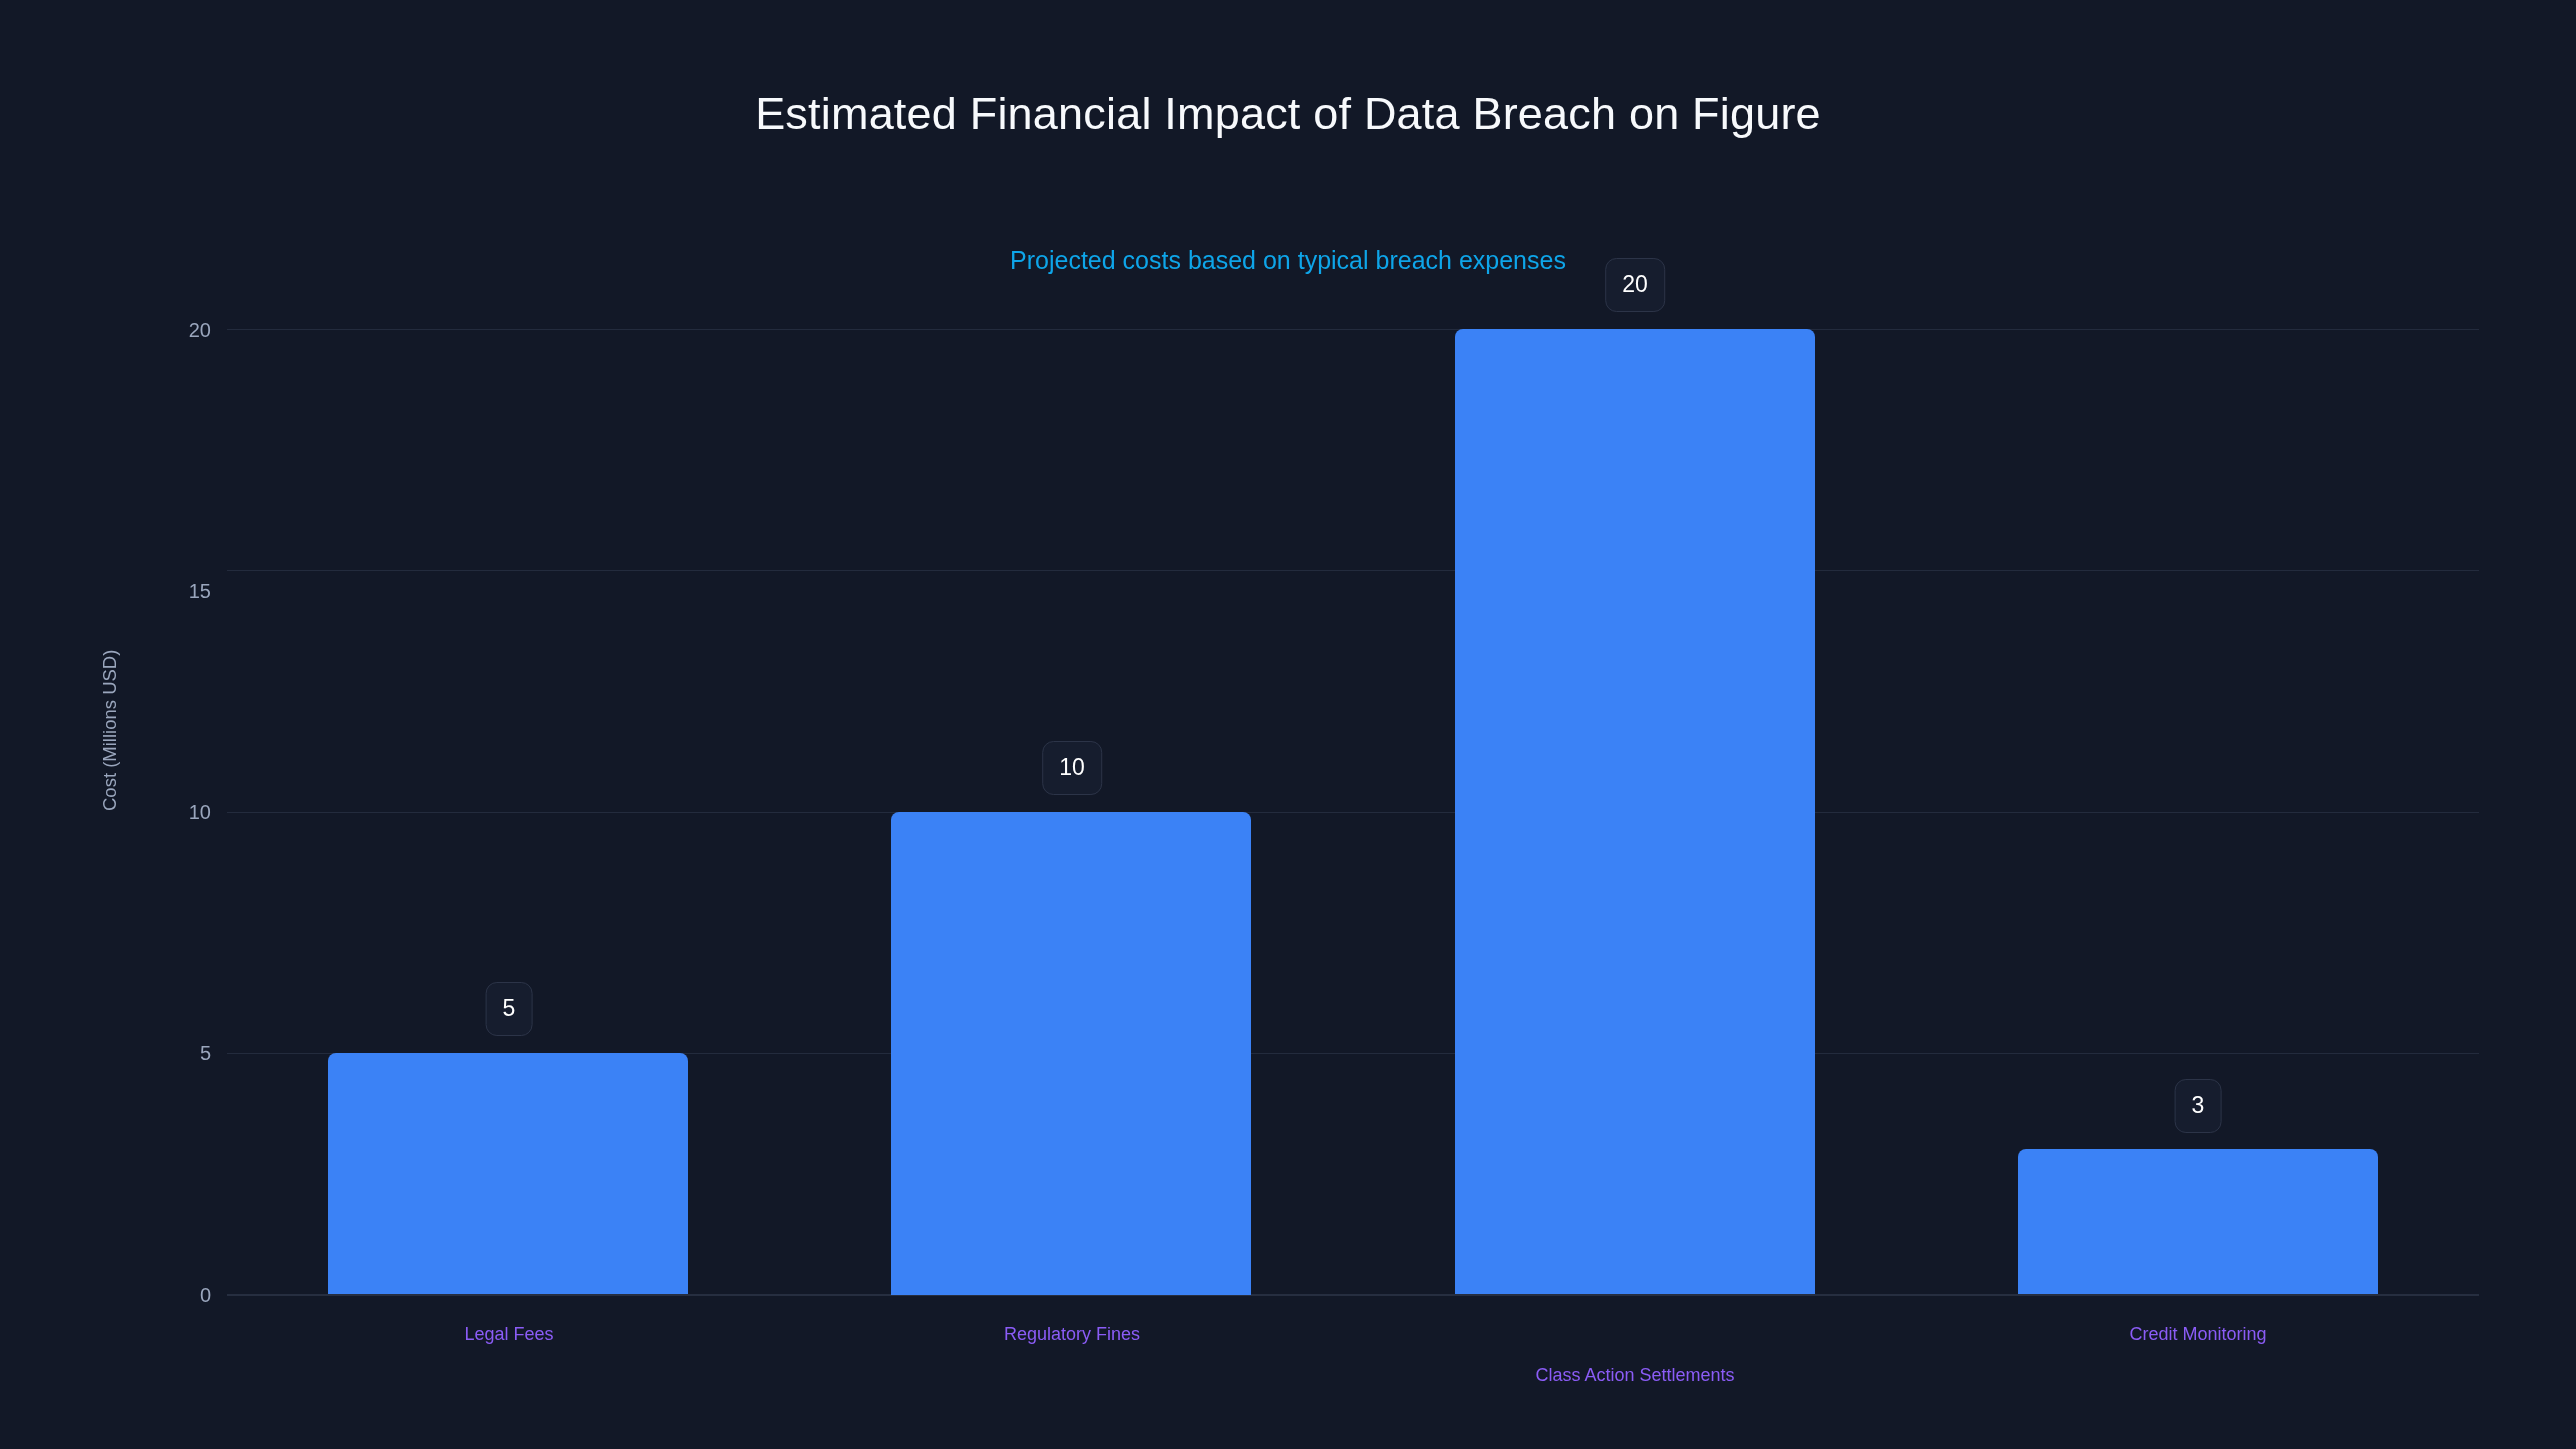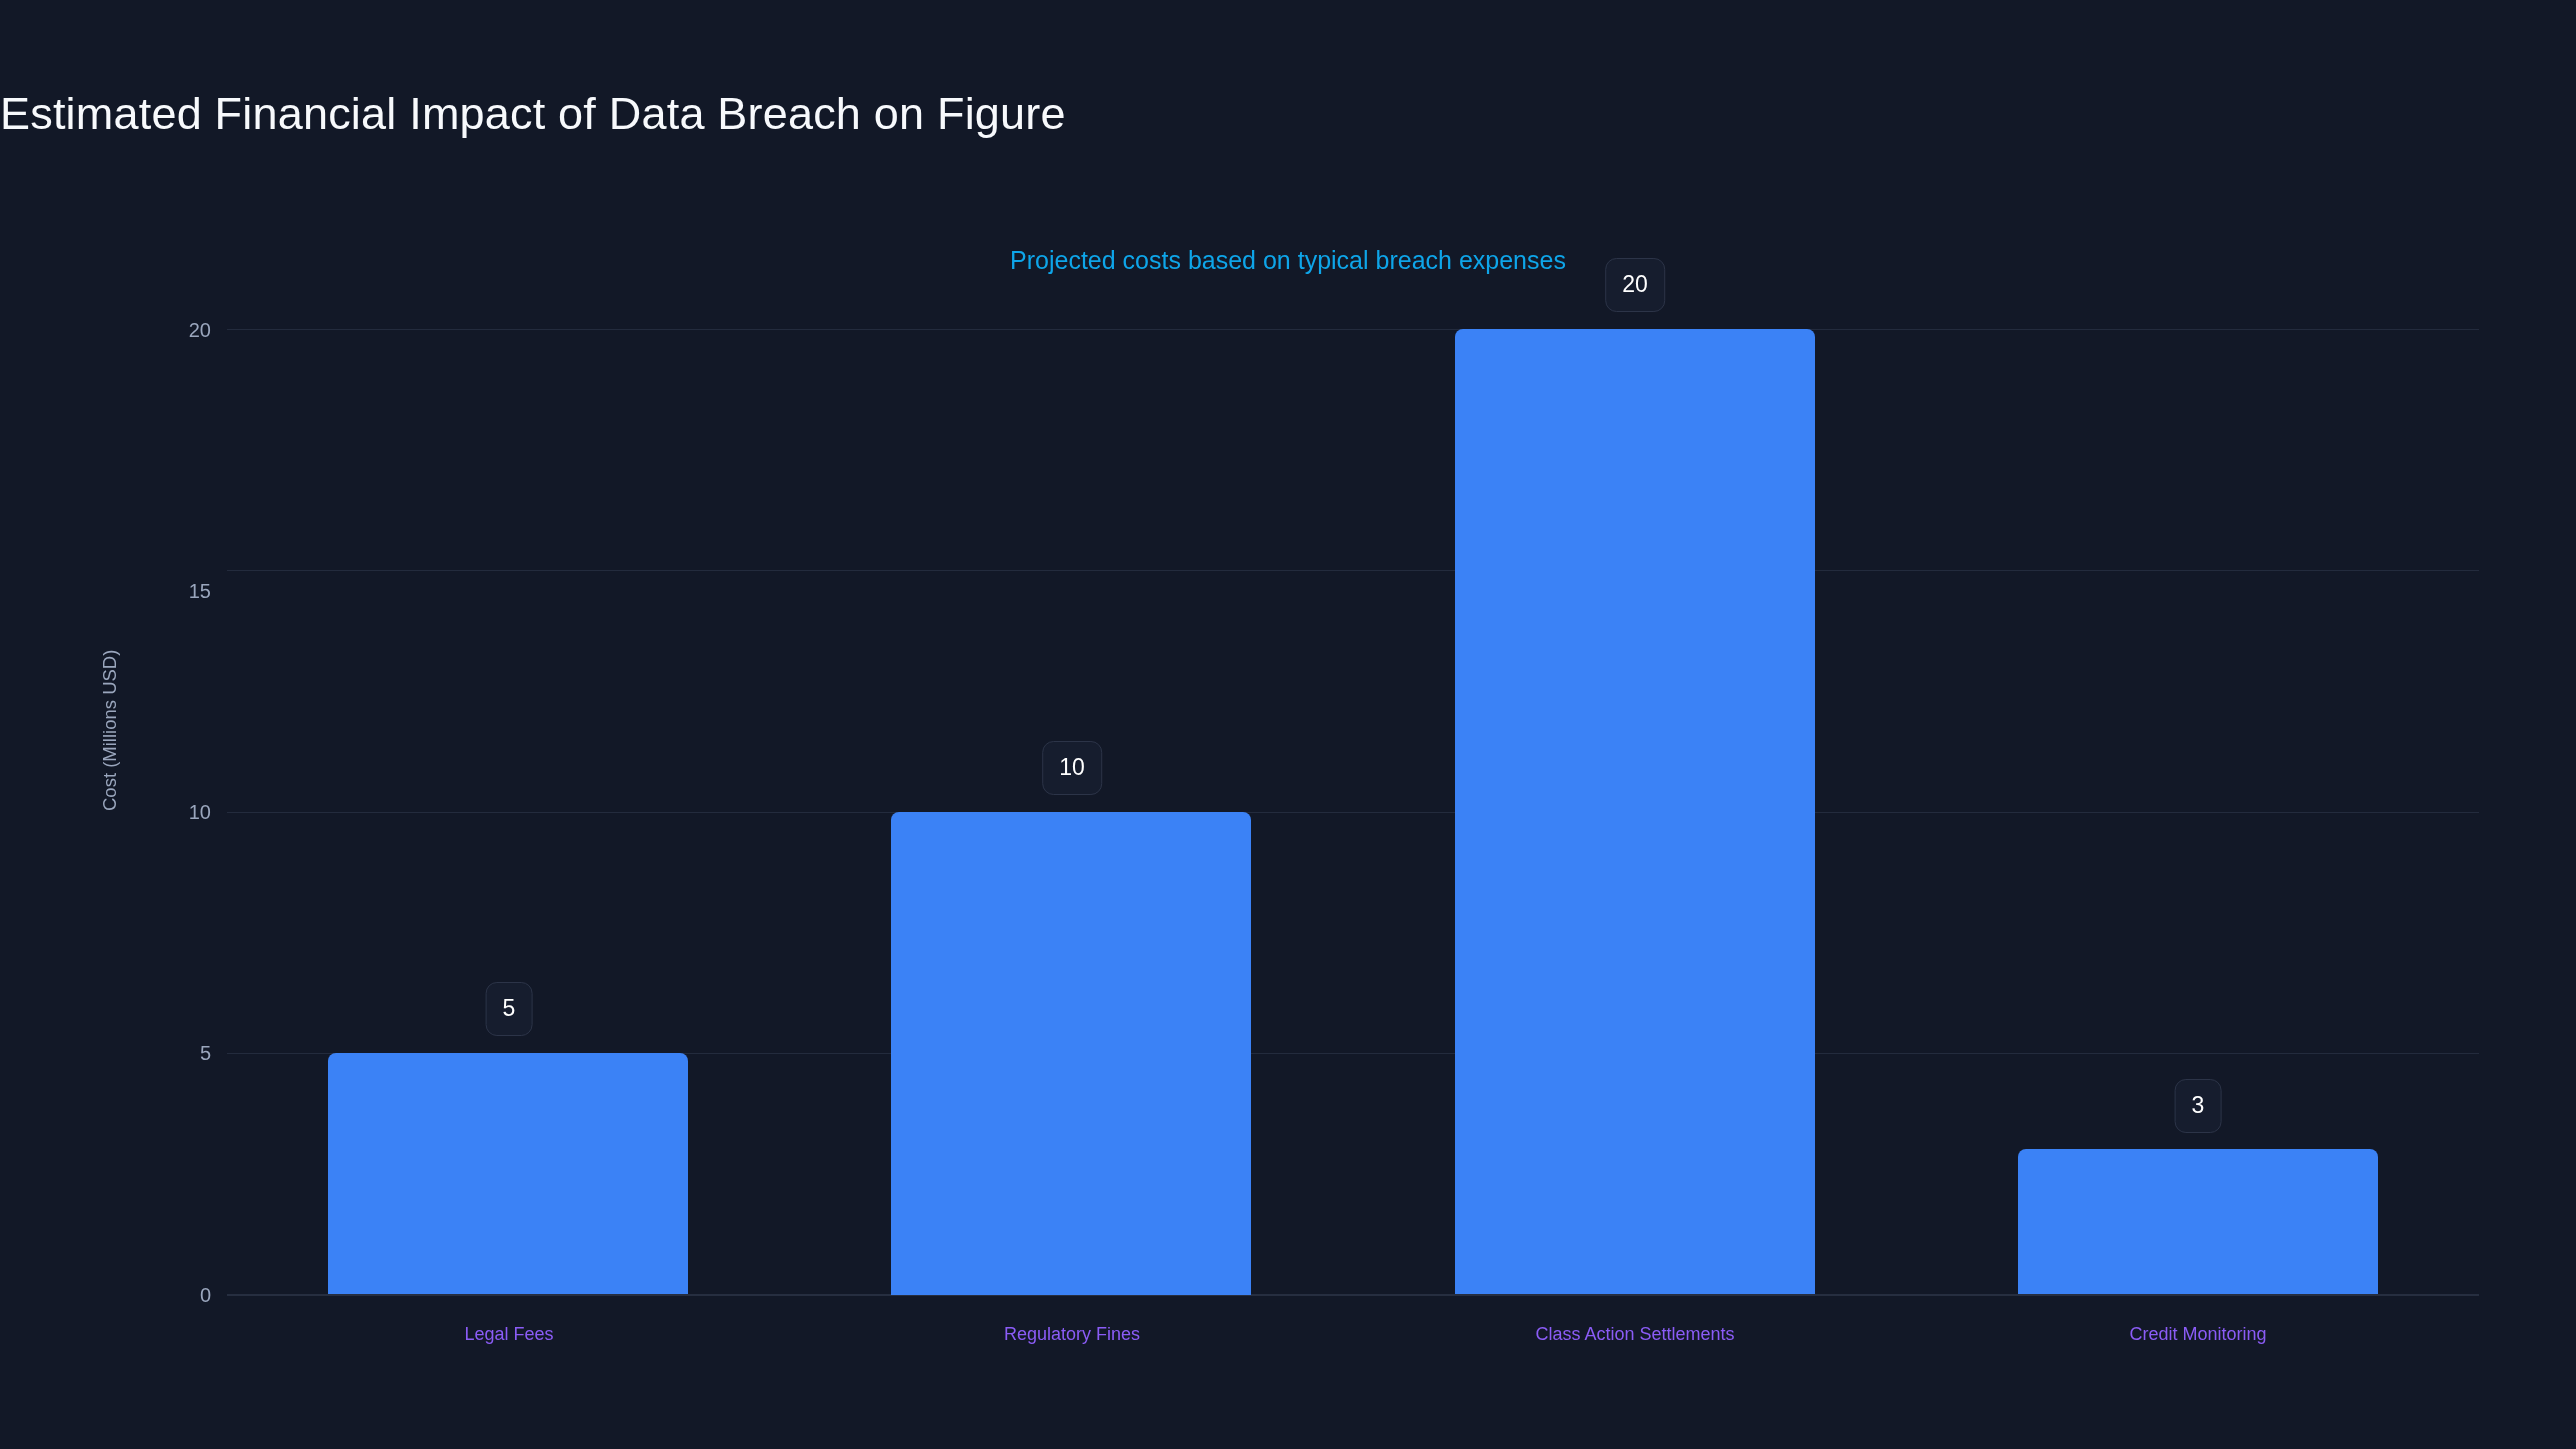--- a/index.html
+++ b/index.html
@@ -23,21 +23,21 @@
     height: 1449px;
     background: #121827;
   }
 
   
   .chart-title {
     position: absolute;
     left: 0;
     top: 89px;
     width: 2576px;
-    text-align: left;
+    text-align: center;
     color: #f7f9fc;
     font-size: 45px;
     font-weight: 400;
     letter-spacing: 0.2px;
     line-height: 1.1;
     white-space: nowrap;
   }
   .chart-subtitle {
     position: absolute;
     left: 0;
@@ -154,21 +154,21 @@
   <div id="ytick-layer">
       <div class="ytick-wrap" style="left: 155px; top: 1285px;">0</div>
       <div class="ytick-wrap" style="left: 155px; top: 1043px;">5</div>
       <div class="ytick-wrap" style="left: 155px; top: 802px;">10</div>
       <div class="ytick-wrap" style="left: 155px; top: 561px; margin-top: 20px;">15</div>
       <div class="ytick-wrap" style="left: 155px; top: 320px;">20</div>
     </div>
   <div id="xtick-layer">
       <div class="xtick" style="left: 509px;">Legal Fees</div>
       <div class="xtick" style="left: 1072px; text-align: right;">Regulatory Fines</div>
-      <div class="xtick" style="left: 1635px;">Class Action Settlements</div>
+      <div class="xtick" style="left: 1635px; margin-top: 41px;">Class Action Settlements</div>
       <div class="xtick" style="left: 2198px;">Credit Monitoring</div>
     </div>
   <div id="badge-layer">
       <div class="value-badge" style="left: 509px; top: 982px;">5</div>
       <div class="value-badge" style="left: 1072px; top: 741px;">10</div>
       <div class="value-badge" style="left: 1635px; top: 258px;">20</div>
       <div class="value-badge" style="left: 2198px; top: 1079px;">3</div>
     </div>
 
 </div>

